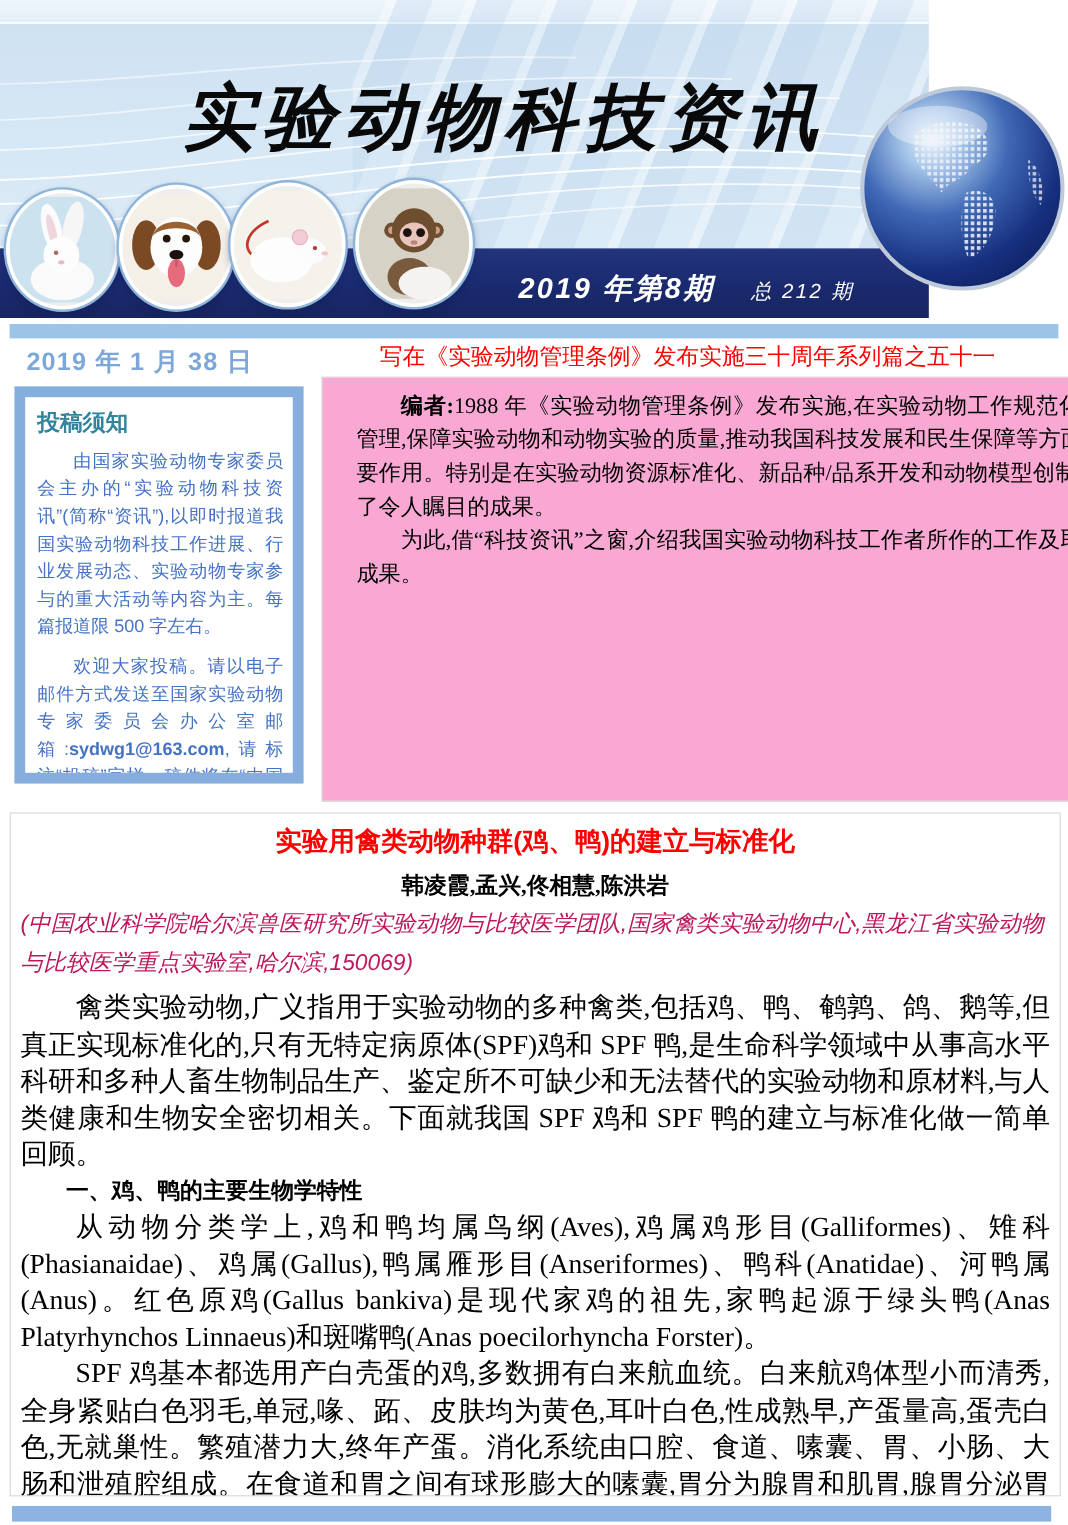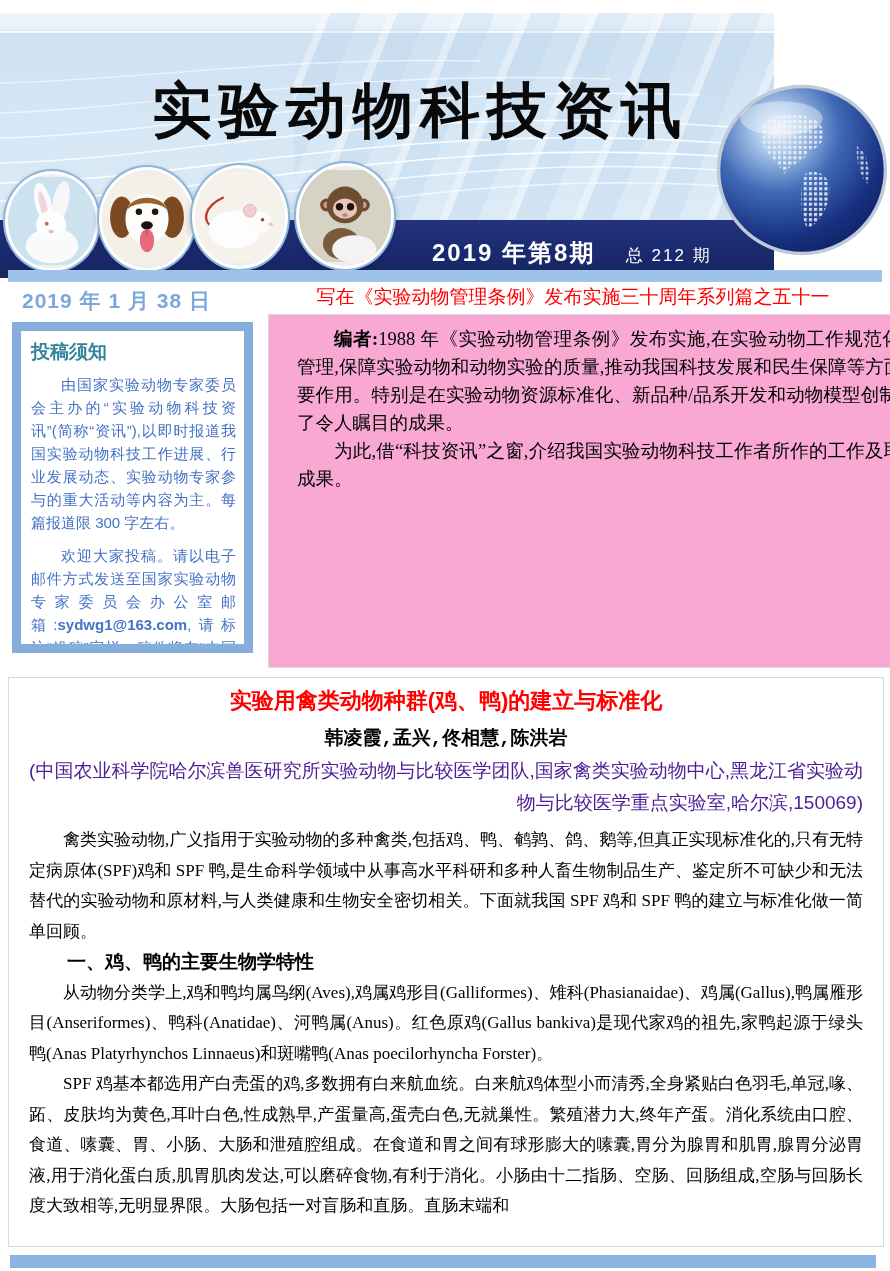--- a/index.html
+++ b/index.html
@@ -1,21 +1,21 @@
 <!DOCTYPE html>
 <html><head>
 <meta charset="utf-8">
 <style>
   html,body{margin:0;padding:0;background:#fff;}
   .page{position:relative;width:890px;height:1271px;background:#fff;overflow:hidden;
         font-family:"Liberation Serif","DejaVu Serif",serif;}
 
   
-  .masthead{position:absolute;left:0;top:13px;width:774px;height:265px;
-    background:linear-gradient(180deg,#eef5fb 0px,#e6f0f9 16px,#cfe2f2 20px,#d6e7f5 120px,#dcebf7 207px);}
+  .masthead{position:absolute;left:0;top:0;width:774px;height:265px;
+    background:linear-gradient(180deg,#eef5fb 0px,#e6f0f9 16px,#cfe2f2 20px,#d6e7f5 120px,#dcebf7 207px);font-style:italic;}
   .masthead .hline{position:absolute;left:0;top:18px;width:100%;height:2px;background:rgba(255,255,255,.8);}
   .hdr-stripes{position:absolute;right:0;top:0;width:62%;height:207px;opacity:.4;
     background:repeating-linear-gradient(112deg,rgba(255,255,255,0) 0 26px,rgba(255,255,255,.85) 26px 34px,rgba(173,202,231,.55) 34px 62px);}
   .curves{position:absolute;left:0;top:30px;}
   .mast-title{position:absolute;left:152px;top:58px;width:600px;margin:0;
     font-family:"Liberation Serif","DejaVu Serif",serif;font-weight:bold;
     font-size:60px;letter-spacing:7px;color:#090909;white-space:nowrap;}
   .navy-band{position:absolute;left:0;top:207px;width:100%;height:58px;
     background:linear-gradient(180deg,#24337d,#1a2a6e 55%,#17255f);}
   .issue-line{position:absolute;left:432px;top:224px;color:#fff;
@@ -58,28 +58,28 @@
   .editorial-box{position:absolute;left:268px;top:314px;width:738px;height:354px;
     box-sizing:border-box;border:1px solid #d9d9d9;background:#f9a8d4;
     padding:10px 28px;overflow:hidden;}
   .editorial-box p{margin:0;font-size:18.5px;line-height:28px;color:#000;
     text-align:justify;text-indent:2em;}
   .editorial-box b{font-weight:bold;}
 
   
   .article-box{position:absolute;left:8px;top:677px;width:876px;height:570px;
     box-sizing:border-box;border:1px solid #d9d9d9;background:#fff;
-    padding:6px 20px;overflow:hidden;}
+    padding:6px 8px;overflow:hidden;}
   .article-title{margin:2px 0 0 0;text-align:center;color:#ff0000;font-weight:bold;
     font-size:22px;font-family:"Liberation Sans","DejaVu Sans",sans-serif;}
   .article-authors{margin:9px 0 0 0;text-align:center;font-weight:bold;font-size:19px;
-    font-family:Liberation Mono, monospace;color:#000;}
-  .article-affil{margin:4px 0 6px 0;text-align:right;font-size:19px;line-height:32px;
-    font-family:"Liberation Sans","DejaVu Sans",sans-serif;color:#4c1d95;font-weight:500;}
-  .article-box .body p{margin:0;font-size:17px;line-height:30.5px;color:#000;
+    font-family:Liberation Serif, serif;color:#000;}
+  .article-affil{margin:4px 0 6px 0;text-align:left;font-size:19px;line-height:32px;
+    font-family:"Liberation Sans","DejaVu Sans",sans-serif;color:#be185d;font-weight:500;font-style:italic;}
+  .article-box .body p{margin:0;font-size:23px;line-height:30.5px;color:#000;
     text-align:justify;text-indent:2em;}
   .article-box .body h4{margin:0;font-size:19px;line-height:30.5px;color:#000;
     text-indent:2em;font-weight:bold;font-family:"Liberation Sans","DejaVu Sans",sans-serif;}
 </style>
 </head>
 <body>
 
 <div class="page">
 
   <header class="masthead">
@@ -182,21 +182,21 @@
       </svg>
     </div>
   </header>
 
   <div class="bar bar-top"></div>
 
   <p class="date-line">2019 年 1 月 38 日</p>
 
   <aside class="notice-box">
     <h2 class="notice-title">投稿须知</h2>
-    <p>由国家实验动物专家委员会主办的“实验动物科技资讯”(简称“资讯”),以即时报道我国实验动物科技工作进展、行业发展动态、实验动物专家参与的重大活动等内容为主。每篇报道限 300 字左右。</p>
+    <p>由国家实验动物专家委员会主办的“实验动物科技资讯”(简称“资讯”),以即时报道我国实验动物科技工作进展、行业发展动态、实验动物专家参与的重大活动等内容为主。每篇报道限 500 字左右。</p>
     <p><span>欢迎大家投稿。请以电子邮件方式发送至国家实验动物专家委员会办公室邮箱:</span><b>sydwg1@163.com</b><span>,请标注“投稿”字样。稿件将在“中国实验动物信息网”(http://www.lascn.net)刊出。</span></p>
   </aside>
 
   <h3 class="red-head1">写在《实验动物管理条例》发布实施三十周年系列篇之五十一</h3>
 
   <section class="editorial-box">
     <p><b>编者:</b><span>1988 年《实验动物管理条例》发布实施,在实验动物工作规范化、法制化管理,保障实验动物和动物实验的质量,推动我国科技发展和民生保障等方面发挥了重要作用。特别是在实验动物资源标准化、新品种/品系开发和动物模型创制方面,取得了令人瞩目的成果。</span></p>
     <p>为此,借“科技资讯”之窗,介绍我国实验动物科技工作者所作的工作及取得的应用成果。</p>
   </section>
 

